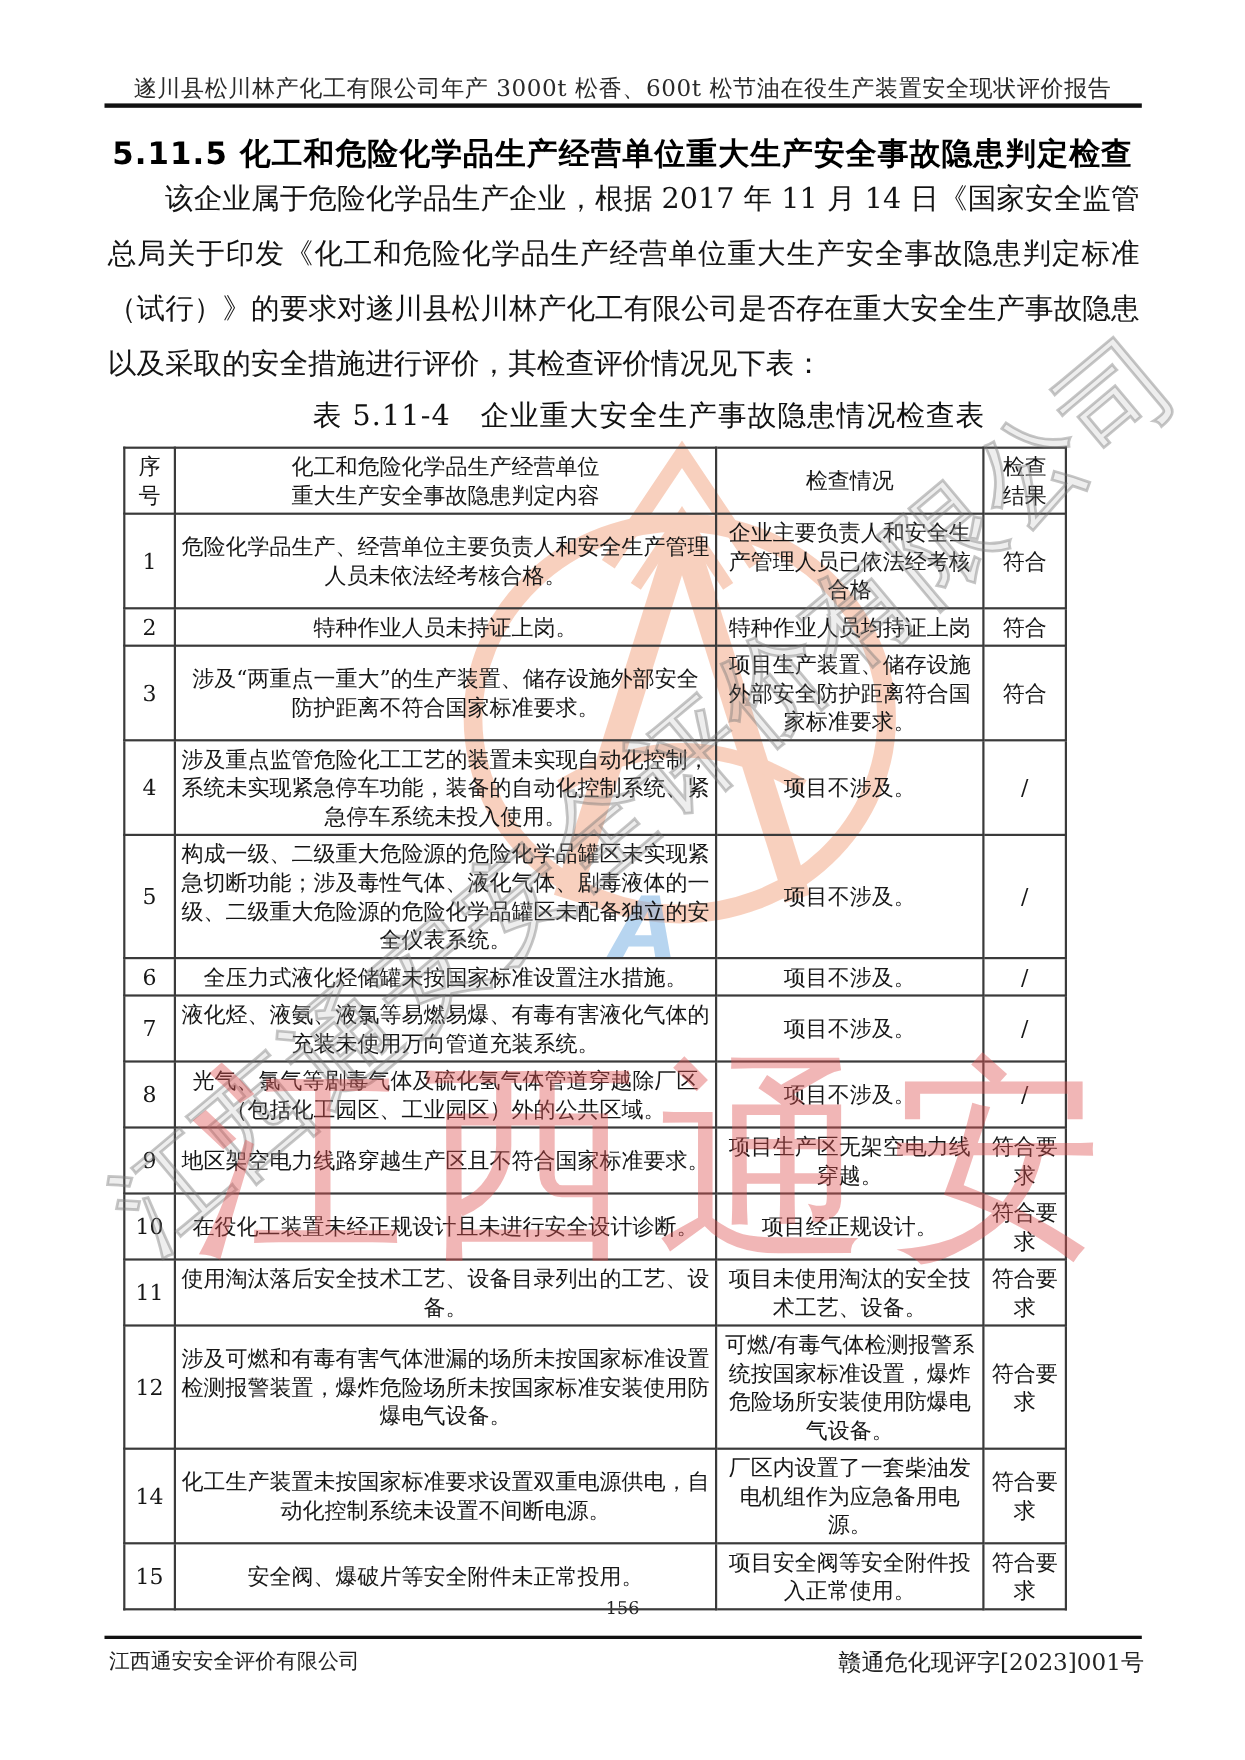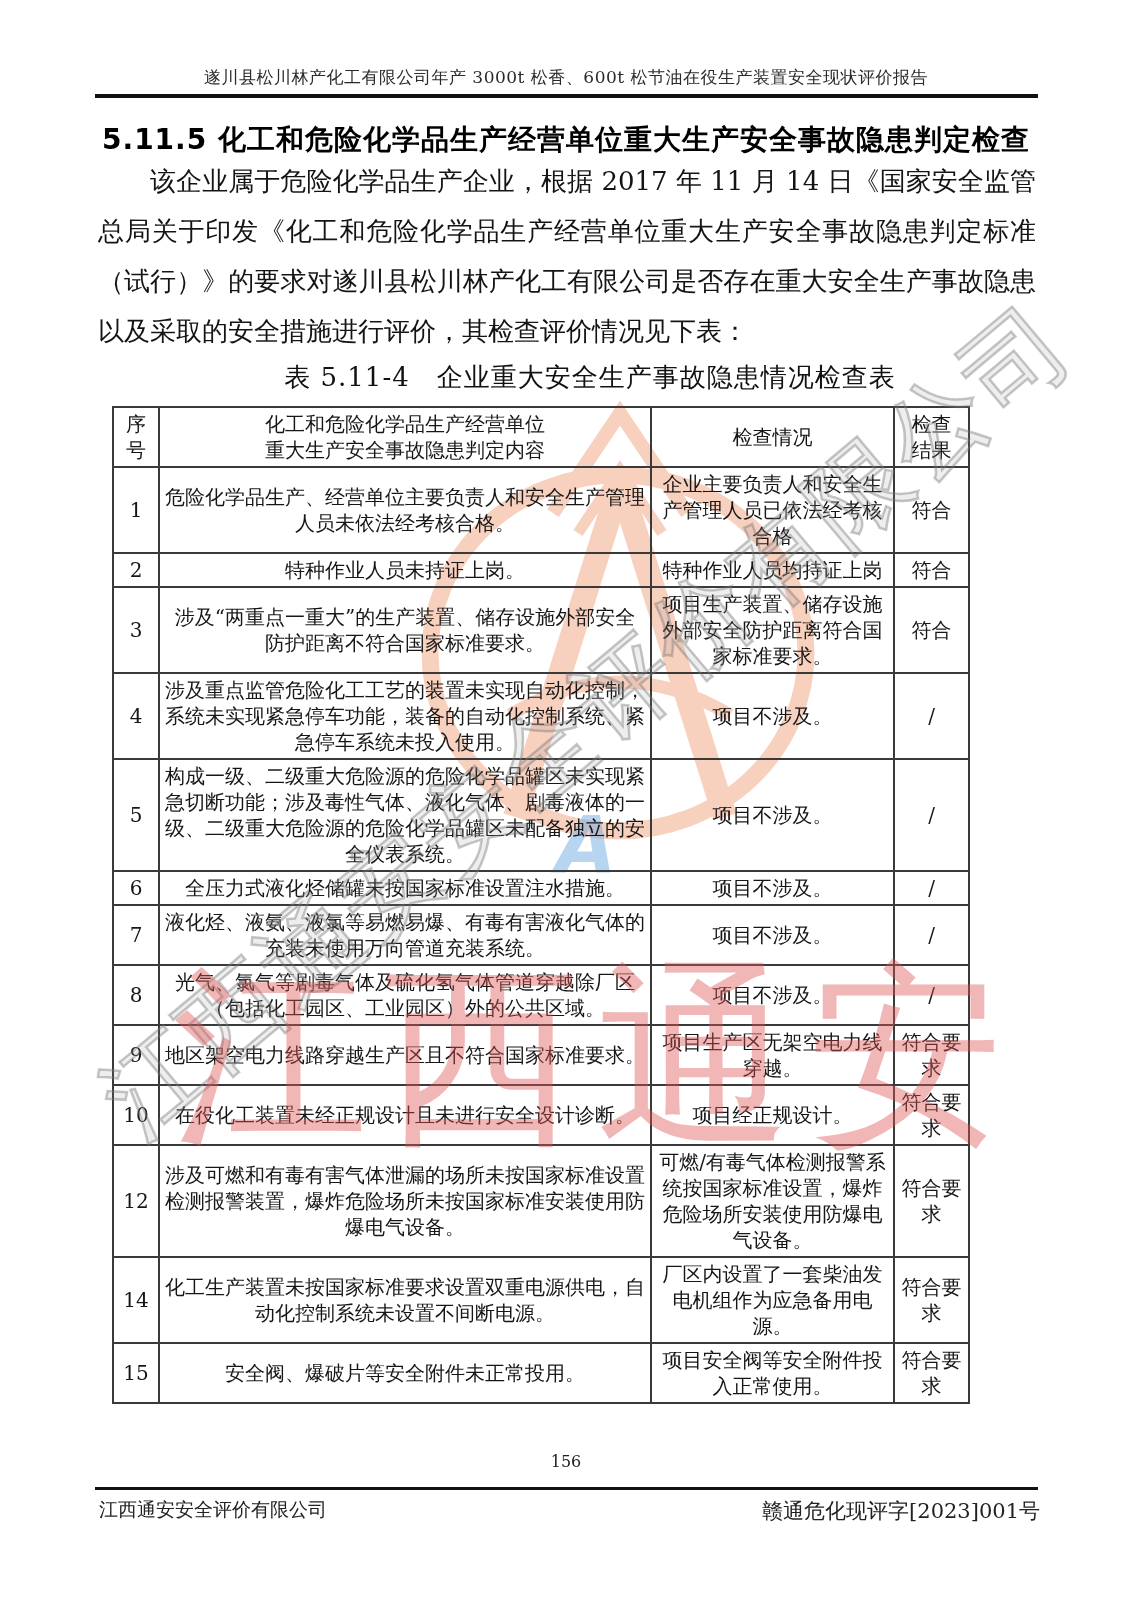--- a/index.html
+++ b/index.html
@@ -8,21 +8,21 @@
     width:1132px;height:1600px;
     margin:0 auto;
     background:#ffffff;
     overflow:hidden;
     font-family:"DejaVu Serif","Liberation Serif",serif;
     color:#1c1c1c;
   }
   
   .doc-header{
     position:absolute;top:66px;left:0;width:100%;
-    text-align:center;font-size:17px;color:#2a2a2a;letter-spacing:.5px;
+    text-align:center;font-size:21px;color:#2a2a2a;letter-spacing:.5px;
   }
   .header-rule{
     position:absolute;top:94px;left:95px;width:943px;height:4px;
     background:#111;
   }
   
   .section-heading{
     position:absolute;top:104px;left:0;width:100%;
     text-align:center;
     font-family:"DejaVu Sans","Liberation Sans",sans-serif;
@@ -203,20 +203,26 @@
             <td>符合要求</td>
           </tr>
 
           <tr>
             <td>10</td>
             <td>在役化工装置未经正规设计且未进行安全设计诊断。</td>
             <td>项目经正规设计。</td>
             <td>符合要求</td>
           </tr>
 
+          <tr>
+            <td>11</td>
+            <td>使用淘汰落后安全技术工艺、设备目录列出的工艺、设备。</td>
+            <td>项目未使用淘汰的安全技术工艺、设备。</td>
+            <td>符合要求</td>
+          </tr>
 
           <tr>
             <td>12</td>
             <td>涉及可燃和有毒有害气体泄漏的场所未按国家标准设置检测报警装置，爆炸危险场所未按国家标准安装使用防爆电气设备。</td>
             <td>可燃/有毒气体检测报警系统按国家标准设置，爆炸危险场所安装使用防爆电气设备。</td>
             <td>符合要求</td>
           </tr>
 
 
           <tr>

